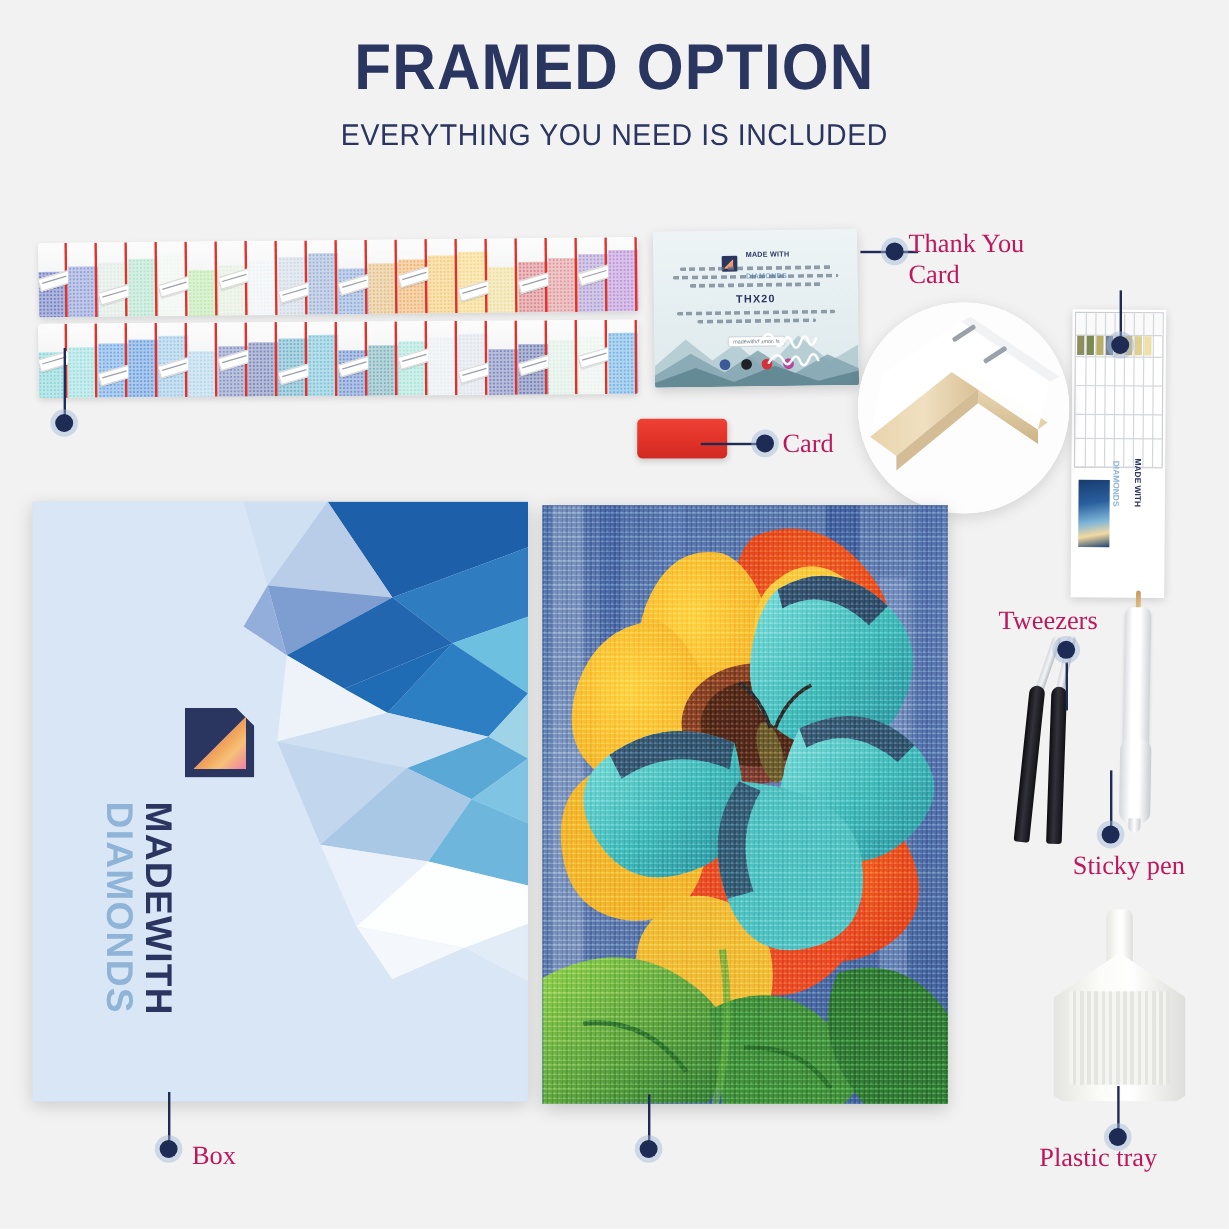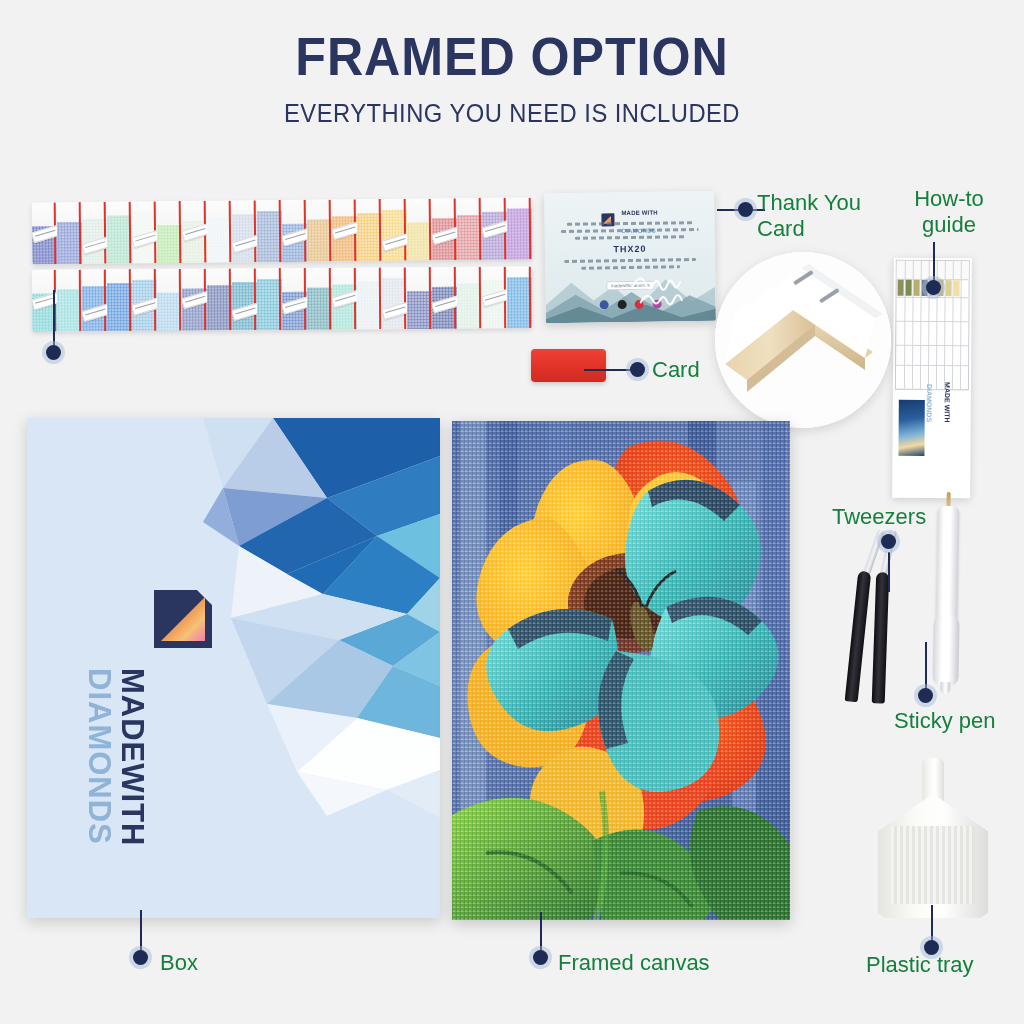--- a/index.html
+++ b/index.html
@@ -19,21 +19,21 @@
     font-size:54px;font-weight:bold;letter-spacing:1px;
     color:#2a3560;line-height:1.05;margin:0;
     transform:scaleX(0.93);
   }
   #subtitle{
     font-size:25px;font-weight:normal;letter-spacing:0.5px;
     color:#2a3560;margin:14px 0 0 0;transform:scaleX(0.95);
   }
 
   
-  .callout{position:absolute;color:#15803d;font-size:21px;line-height:1.18;white-space:pre-line;}
+  .callout{position:absolute;color:#be185d;font-size:21px;line-height:1.18;white-space:pre-line;font-family:Liberation Serif, serif;}
   .callout.big{font-size:22px;}
   .dot{position:absolute;width:15px;height:15px;border-radius:50%;
        background:#1e2b55;box-shadow:0 0 0 4px rgba(160,185,215,.45);}
   .lead{position:absolute;background:#1e2b55;}
   .lead.v{width:2px;}
   .lead.h{height:2px;}
 
   
   .bagstrip{position:absolute;border-radius:3px;
     background:linear-gradient(180deg,#fbfbfb 0%,#f0f1f2 45%,#e3e5e7 100%);
@@ -458,22 +458,20 @@
       <div id="guidethumb"></div>
       <div id="guidebrand">
         <span style="font-size:7px;font-weight:bold;color:#2a3560;">MADE WITH</span>
         <span style="font-size:7px;font-weight:bold;color:#8fb4d8;margin-left:2px;">DIAMONDS</span>
       </div>
     </div>
   </div>
 
   <div class="lead v" style="left:933px;top:242px;height:42px;"></div>
   <div class="dot" style="left:926px;top:280px;"></div>
-  <div class="callout big" style="left:889px;top:186px;width:120px;text-align:center;">How-to
-guide</div>
 
   <div class="abs" id="glue" style="left:531px;top:349px;width:75px;height:33px;"></div>
   <div class="lead h" style="left:584px;top:369px;width:55px;"></div>
   <div class="dot" style="left:630px;top:362px;"></div>
   <div class="callout big" style="left:652px;top:357px;width:120px;">Card</div>
 
   <div class="abs" style="left:737px;top:368px;">
     <div id="bubbletail"></div>
   </div>
   <div class="abs" id="framebubble" style="left:715px;top:252px;width:176px;height:176px;">
@@ -613,21 +611,20 @@
       <path d="M34 432 q52 -6 86 40" stroke="#246b28" stroke-width="4" fill="none" opacity=".8"></path>
       <path d="M168 452 q48 -2 72 34" stroke="#246b28" stroke-width="4" fill="none" opacity=".8"></path>
       <path d="M150 370 q10 70 -6 129" stroke="#5aa83c" stroke-width="6" fill="none" opacity=".7"></path>
     </svg>
     <div class="grid"></div>
     <div class="grid2"></div>
   </div>
 
   <div class="lead v" style="left:540px;top:912px;height:40px;"></div>
   <div class="dot" style="left:533px;top:950px;"></div>
-  <div class="callout big" style="left:558px;top:950px;width:220px;">Framed canvas</div>
 
   <div id="tweezers" style="left:852px;top:528px;width:46px;height:175px;transform:rotate(3deg);">
     <div class="twtip" style="left:6px;top:0;height:56px;transform:rotate(16deg);transform-origin:bottom;"></div>
     <div class="twtip" style="left:24px;top:0;height:56px;transform:rotate(10deg);transform-origin:bottom;"></div>
     <div class="twarm" style="left:4px;top:44px;height:131px;transform:rotate(3deg);transform-origin:top;"></div>
     <div class="twarm" style="left:22px;top:44px;height:131px;transform:rotate(-1deg);transform-origin:top;"></div>
   </div>
   <div class="lead v" style="left:888px;top:552px;height:40px;"></div>
   <div class="dot" style="left:881px;top:534px;"></div>
   <div class="callout big" style="left:832px;top:504px;width:160px;">Tweezers</div>

